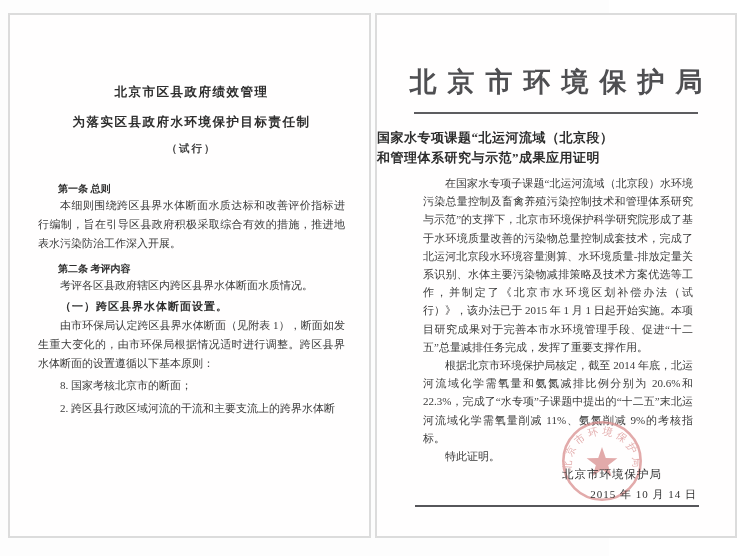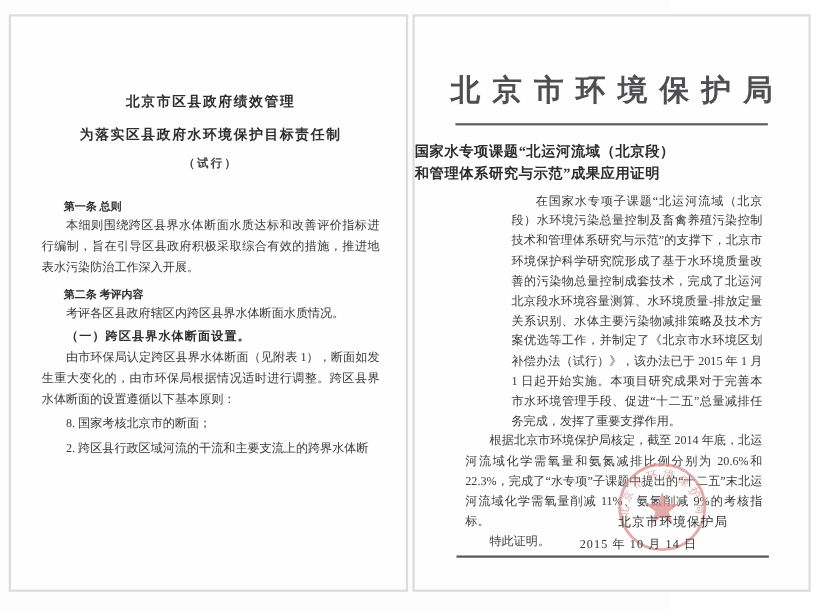--- a/index.html
+++ b/index.html
@@ -62,37 +62,37 @@
   .rp-title {
     margin-top:14px; text-align:left;
     font-weight:bold; font-size:13px; line-height:19.5px;
     color:#2d2d2d; letter-spacing:0.5px;
   }
   .rp-body { padding:0 42px 0 46px; }
   .rp-para {
     margin:0; font-size:11px; line-height:18.2px;
     text-align:justify; text-indent:2em; color:#3a3a3a;
   }
-  .rp-para-first { margin-top:7px;margin-left:42px; }
+  .rp-para-first { margin-top:7px; }
   .rp-closing {
     margin:0; font-size:11px; line-height:18.2px;
     text-indent:2em; color:#3a3a3a;
   }
 
   .rp-seal {
     position:absolute; left:182px; top:403px;
     width:86px; height:86px; opacity:0.75;
   }
   .rp-signature {
     position:absolute; left:150px; top:452px; width:170px;
     text-align:center; font-size:11.5px; color:#2f2f2f; letter-spacing:1px;
   }
   .rp-date {
     position:absolute; left:150px; top:472px; width:170px;
-    text-align:left; font-size:11px; color:#333; letter-spacing:1px;
+    text-align:right; font-size:11px; color:#333; letter-spacing:1px;
   }
   .rp-footer-rule {
     position:absolute; left:38px; top:490px;
     width:284px; height:2px; background:#56565a;
   }
 </style>
 </head>
 <body>
 
 <div class="canvas">

